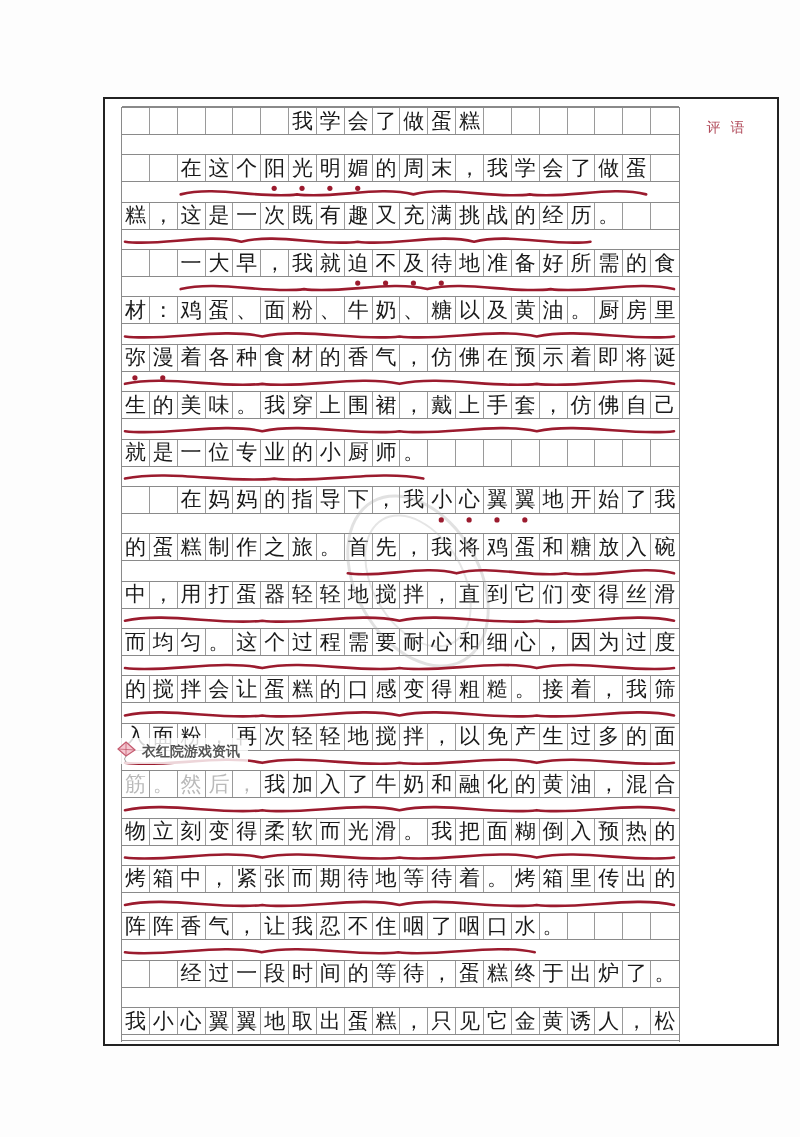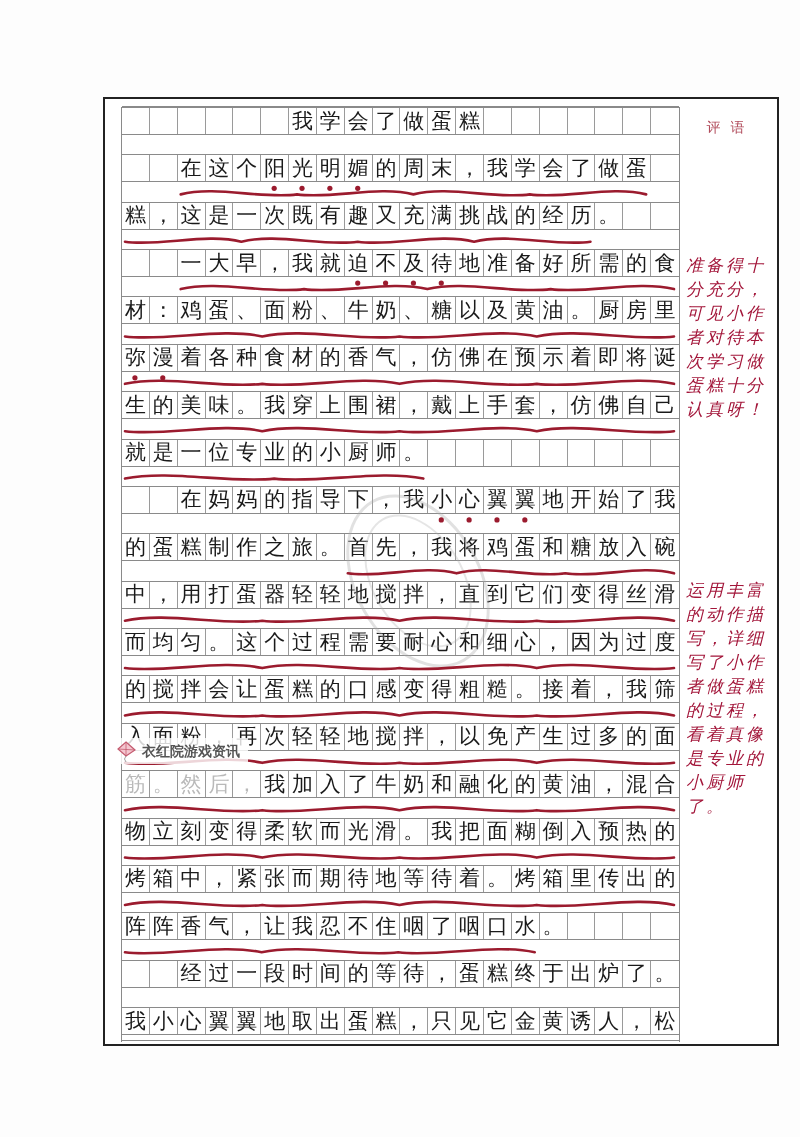--- a/index.html
+++ b/index.html
@@ -509,22 +509,20 @@
       <div class="cell" style="width: 27.85px;">松</div>
     </div>
     <div class="gapline" style="top: 933.03px;"></div>
     <div class="gapline" style="top: -1px;"></div>
   </div>
 
 <div id="stamp"></div>
 
 <div id="comment-col">
   <div id="comment-header">评语</div>
-  <div class="comment" style="top:154px">准备得十分充分，可见小作者对待本次学习做蛋糕十分认真呀！</div>
-  <div class="comment" style="top:479px">运用丰富的动作描写，详细写了小作者做蛋糕的过程，看着真像是专业的小厨师了。</div>
 </div>
 
 <svg id="marks" xmlns="http://www.w3.org/2000/svg">
     <path d="M180.7,194.37 C215.60875,185.37 262.15375,199.37 297.0625,194.37 C331.97125,199.37 378.51625,185.37 413.425,194.37 C448.33374999999995,185.37 494.87874999999997,199.37 529.7874999999999,194.37 C564.69625,199.37 611.2412499999999,185.37 646.1499999999999,194.37" fill="none" stroke="#9b1b2e" stroke-width="2.6" stroke-linecap="round"></path>
     <path d="M125,241.74 C159.90875,246.74 206.45375,232.74 241.3625,241.74 C276.27125,232.74 322.81625,246.74 357.725,241.74 C392.63375,246.74 439.17875000000004,232.74 474.08750000000003,241.74 C508.99625000000003,232.74 555.54125,246.74 590.45,241.74" fill="none" stroke="#9b1b2e" stroke-width="2.6" stroke-linecap="round"></path>
     <path d="M180.7,289.11 C217.6975,280.11 267.0275,294.11 304.025,289.11 C341.0225,294.11 390.35249999999996,280.11 427.34999999999997,289.11 C464.3475,280.11 513.6775,294.11 550.6750000000001,289.11 C587.6724999999999,294.11 637.0024999999999,280.11 674,289.11" fill="none" stroke="#9b1b2e" stroke-width="2.6" stroke-linecap="round"></path>
     <path d="M125,336.48 C166.175,341.48 221.075,327.48 262.25,336.48 C303.425,327.48 358.325,341.48 399.5,336.48 C440.675,341.48 495.575,327.48 536.75,336.48 C577.925,327.48 632.825,341.48 674,336.48" fill="none" stroke="#9b1b2e" stroke-width="2.6" stroke-linecap="round"></path>
     <path d="M125,383.85 C166.175,374.85 221.075,388.85 262.25,383.85 C303.425,388.85 358.325,374.85 399.5,383.85 C440.675,374.85 495.575,388.85 536.75,383.85 C577.925,388.85 632.825,374.85 674,383.85" fill="none" stroke="#9b1b2e" stroke-width="2.6" stroke-linecap="round"></path>
     <path d="M125,431.21999999999997 C166.175,436.21999999999997 221.075,422.21999999999997 262.25,431.21999999999997 C303.425,422.21999999999997 358.325,436.21999999999997 399.5,431.21999999999997 C440.675,436.21999999999997 495.575,422.21999999999997 536.75,431.21999999999997 C577.925,422.21999999999997 632.825,436.21999999999997 674,431.21999999999997" fill="none" stroke="#9b1b2e" stroke-width="2.6" stroke-linecap="round"></path>
     <path d="M125,478.59 C169.7525,469.59 229.4225,483.59 274.175,478.59 C318.9275,483.59 378.5975,469.59 423.35,478.59" fill="none" stroke="#9b1b2e" stroke-width="2.6" stroke-linecap="round"></path>

